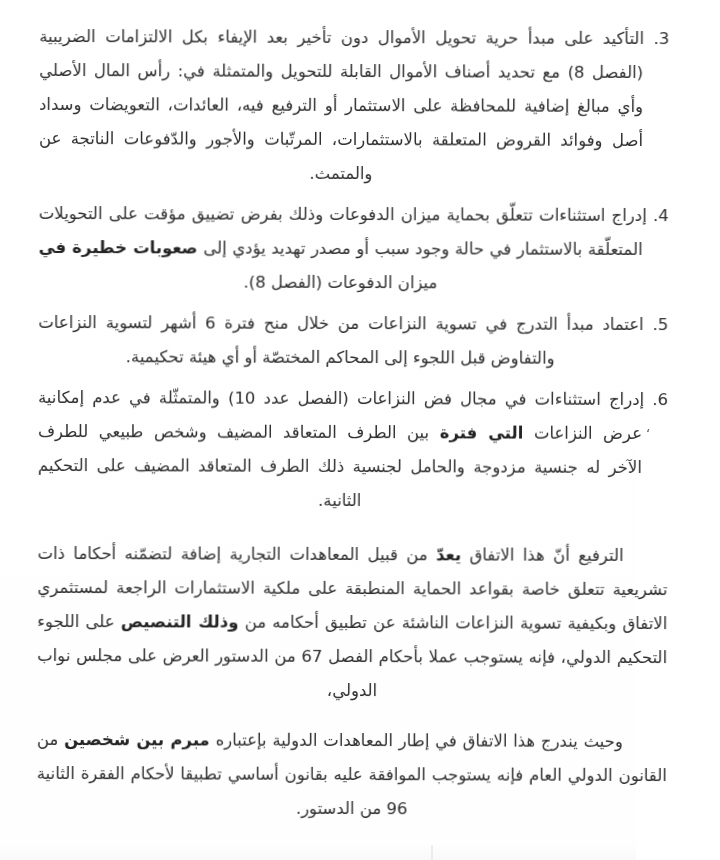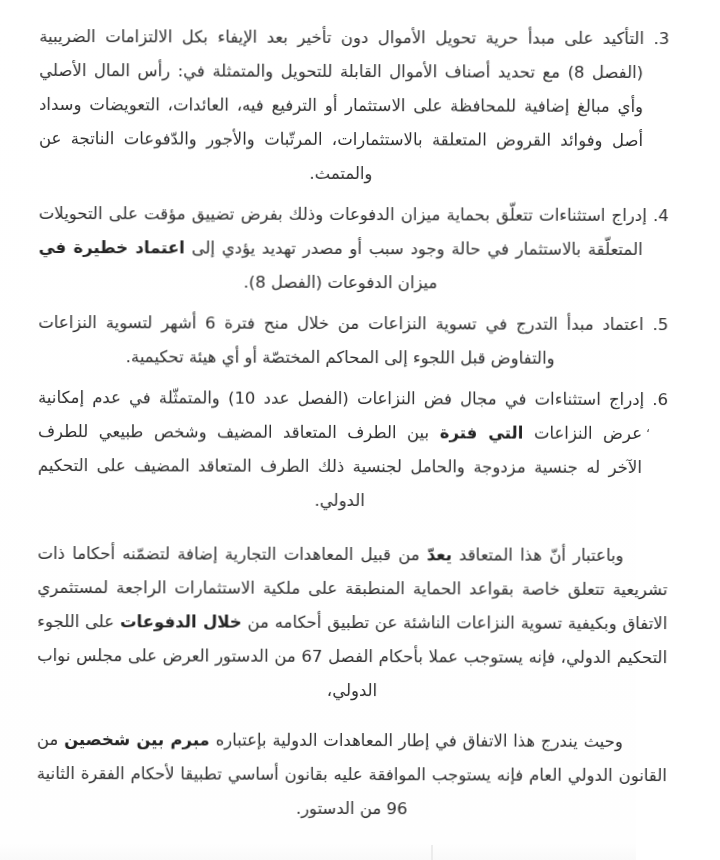--- a/index.html
+++ b/index.html
@@ -62,37 +62,37 @@
   <div class="content" dir="rtl">
       <div class="block list-item">
         <div class="line align-justify"><span class="num">3.</span> <span>التأكيد على مبدأ حرية تحويل الأموال دون تأخير بعد الإيفاء بكل الالتزامات الضريبية</span></div>
         <div class="line align-justify cont"><span>(الفصل 8) مع تحديد أصناف الأموال القابلة للتحويل والمتمثلة في: رأس المال الأصلي</span></div>
         <div class="line align-justify cont"><span>وأي مبالغ إضافية للمحافظة على الاستثمار أو الترفيع فيه، العائدات، التعويضات وسداد</span></div>
         <div class="line align-justify cont"><span>أصل وفوائد القروض المتعلقة بالاستثمارات، المرتّبات والأجور والدّفوعات الناتجة عن</span></div>
         <div class="line align-center cont"><span>والمتمث.</span></div>
       </div>
       <div class="block list-item">
         <div class="line align-justify"><span class="num">4.</span> <span>إدراج استثناءات تتعلّق بحماية ميزان الدفوعات وذلك بفرض تضييق مؤقت على التحويلات</span></div>
-        <div class="line align-justify cont"><span>المتعلّقة بالاستثمار في حالة وجود سبب أو مصدر تهديد يؤدي إلى </span><span class="bold">اعتماد خطيرة في</span></div>
+        <div class="line align-justify cont"><span>المتعلّقة بالاستثمار في حالة وجود سبب أو مصدر تهديد يؤدي إلى </span><span class="bold">صعوبات خطيرة في</span></div>
         <div class="line align-center cont"><span>ميزان الدفوعات (الفصل 8).</span></div>
       </div>
       <div class="block list-item">
         <div class="line align-justify"><span class="num">5.</span> <span>اعتماد مبدأ التدرج في تسوية النزاعات من خلال منح فترة 6 أشهر لتسوية النزاعات بالتشاور</span></div>
         <div class="line align-center cont"><span>والتفاوض قبل اللجوء إلى المحاكم المختصّة أو أي هيئة تحكيمية.</span></div>
       </div>
       <div class="block list-item">
         <div class="line align-justify"><span class="num">6.</span> <span>إدراج استثناءات في مجال فض النزاعات (الفصل عدد 10) والمتمثّلة في عدم إمكانية</span></div>
         <div class="line align-justify cont"><span>عرض النزاعات </span><span class="bold">التي فترة</span><span> بين الطرف المتعاقد المضيف وشخص طبيعي للطرف المتعاقد</span></div>
         <div class="line align-justify cont"><span>الآخر له جنسية مزدوجة والحامل لجنسية ذلك الطرف المتعاقد المضيف على التحكيم</span></div>
-        <div class="line align-center cont"><span>الدولي.</span></div>
+        <div class="line align-center cont"><span>الثانية.</span></div>
       </div>
       <div class="block paragraph para-a">
-        <div class="line align-justify p-first"><span>وباعتبار أنّ هذا المتعاقد </span><span class="bold">يعدّ</span><span> من قبيل المعاهدات التجارية إضافة لتضمّنه أحكاما ذات صبغة</span></div>
+        <div class="line align-justify p-first"><span>الترفيع أنّ هذا الاتفاق </span><span class="bold">يعدّ</span><span> من قبيل المعاهدات التجارية إضافة لتضمّنه أحكاما ذات صبغة</span></div>
         <div class="line align-justify"><span>تشريعية تتعلق خاصة بقواعد الحماية المنطبقة على ملكية الاستثمارات الراجعة لمستثمري طرفي</span></div>
-        <div class="line align-justify"><span>الاتفاق وبكيفية تسوية النزاعات الناشئة عن تطبيق أحكامه من </span><span class="bold">خلال الدفوعات</span><span> على اللجوء إلى</span></div>
+        <div class="line align-justify"><span>الاتفاق وبكيفية تسوية النزاعات الناشئة عن تطبيق أحكامه من </span><span class="bold">وذلك التنصيص</span><span> على اللجوء إلى</span></div>
         <div class="line align-justify"><span>التحكيم الدولي، فإنه يستوجب عملا بأحكام الفصل 67 من الدستور العرض على مجلس نواب</span></div>
         <div class="line align-center"><span>الدولي،</span></div>
       </div>
       <div class="block paragraph para-b">
         <div class="line align-justify p-first"><span>وحيث يندرج هذا الاتفاق في إطار المعاهدات الدولية بإعتباره </span><span class="bold">مبرم بين شخصين</span><span> من أشخاص</span></div>
         <div class="line align-justify"><span>القانون الدولي العام فإنه يستوجب الموافقة عليه بقانون أساسي تطبيقا لأحكام الفقرة الثانية من الفصل</span></div>
         <div class="line align-center"><span>96 من الدستور.</span></div>
       </div>
     </div>
   <span class="stray">،</span>

